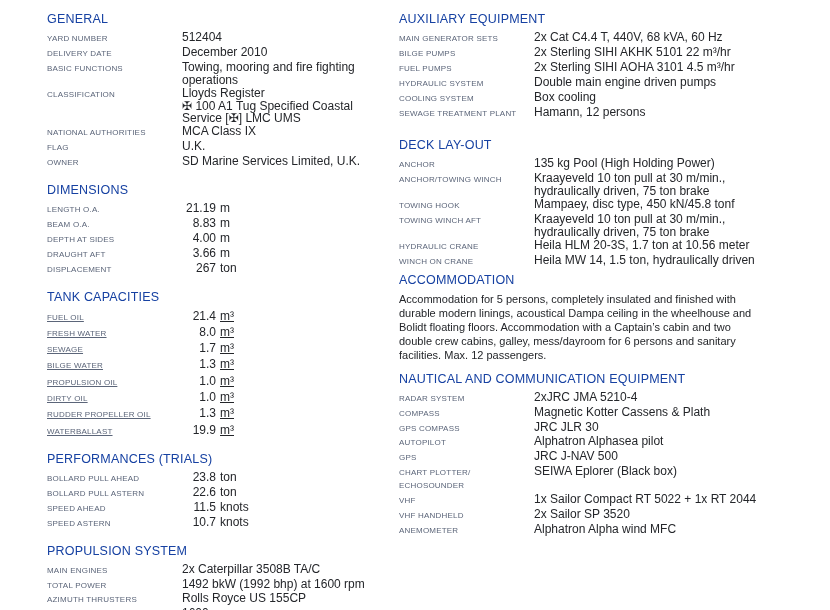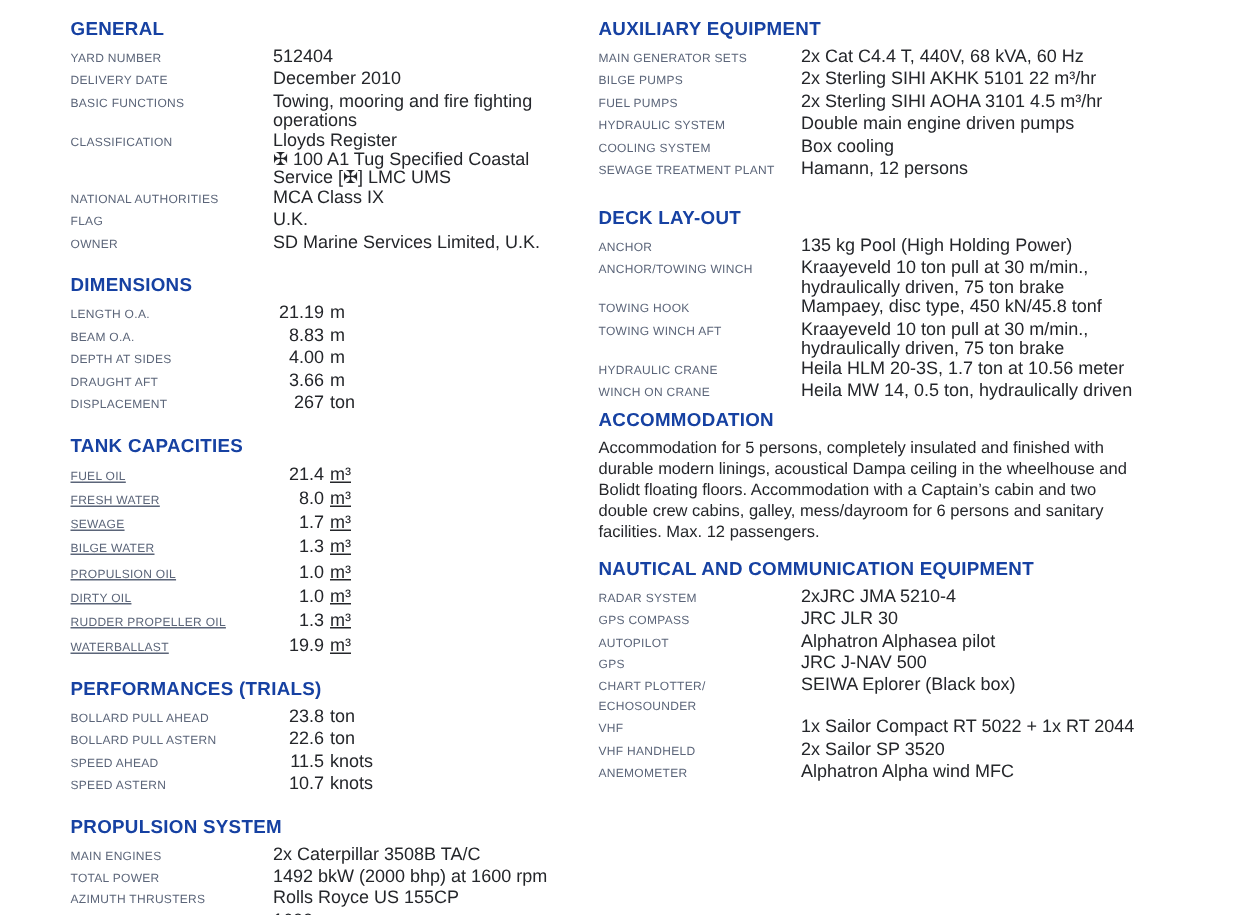--- a/index.html
+++ b/index.html
@@ -26,21 +26,21 @@
     width: 830px;
   }
   .col { flex: none; }
   .col-left  { width: 352px; }
   .col-right { width: 424px; }
 
   .section { margin: 0 0 13px 0; }
   .sec-title {
     margin: 0 0 4px 0;
     font-size: 12.5px;
-    font-weight: 700;
+    font-weight: 400;
     line-height: 15px;
     letter-spacing: 0.2px;
     color: var(--heading-color);
   }
   .row {
     display: flex;
     align-items: flex-start;
   }
   .lbl {
     flex: none;
@@ -195,21 +195,21 @@
         </div>
       </section>
       <section class="section sec-propulsion">
         <h2 class="sec-title">PROPULSION SYSTEM</h2>
         <div class="row">
           <div class="lbl">MAIN ENGINES</div>
           <div class="val">2x Caterpillar 3508B TA/C</div>
         </div>
         <div class="row">
           <div class="lbl">TOTAL POWER</div>
-          <div class="val">1492 bkW (2000 bhp) at 1600 rpm</div>
+          <div class="val">1492 bkW (1992 bhp) at 1600 rpm</div>
         </div>
         <div class="row">
           <div class="lbl">AZIMUTH THRUSTERS</div>
           <div class="val">Rolls Royce US 155CP</div>
         </div>
         <div class="row">
           <div class="lbl">PROPELLER DIAMETER</div>
           <div class="val">1600 mm</div>
         </div>
       </section>
@@ -261,38 +261,42 @@
           <div class="lbl">TOWING WINCH AFT</div>
           <div class="val">Kraayeveld 10 ton pull at 30 m/min.,
 hydraulically driven, 75 ton brake</div>
         </div>
         <div class="row">
           <div class="lbl">HYDRAULIC CRANE</div>
           <div class="val">Heila HLM 20-3S, 1.7 ton at 10.56 meter</div>
         </div>
         <div class="row">
           <div class="lbl">WINCH ON CRANE</div>
-          <div class="val">Heila MW 14, 0.5 ton, hydraulically driven</div>
+          <div class="val">Heila MW 14, 1.5 ton, hydraulically driven</div>
         </div>
       </section>
       <section class="section sec-accommodation">
         <h2 class="sec-title">ACCOMMODATION</h2>
         <p class="para">Accommodation for 5 persons, completely insulated and finished with
 durable modern linings, acoustical Dampa ceiling in the wheelhouse and
 Bolidt floating floors. Accommodation with a Captain’s cabin and two
 double crew cabins, galley, mess/dayroom for 6 persons and sanitary
 facilities. Max. 12 passengers.</p>
       </section>
       <section class="section sec-nautical">
         <h2 class="sec-title">NAUTICAL AND COMMUNICATION EQUIPMENT</h2>
         <div class="row">
           <div class="lbl">RADAR SYSTEM</div>
           <div class="val">2xJRC JMA 5210-4</div>
         </div>
         <div class="row">
+          <div class="lbl">COMPASS</div>
+          <div class="val">Magnetic Kotter Cassens &amp; Plath</div>
+        </div>
+        <div class="row">
           <div class="lbl">GPS COMPASS</div>
           <div class="val">JRC JLR 30</div>
         </div>
         <div class="row">
           <div class="lbl">AUTOPILOT</div>
           <div class="val">Alphatron Alphasea pilot</div>
         </div>
         <div class="row">
           <div class="lbl">GPS</div>
           <div class="val">JRC J-NAV 500</div>

